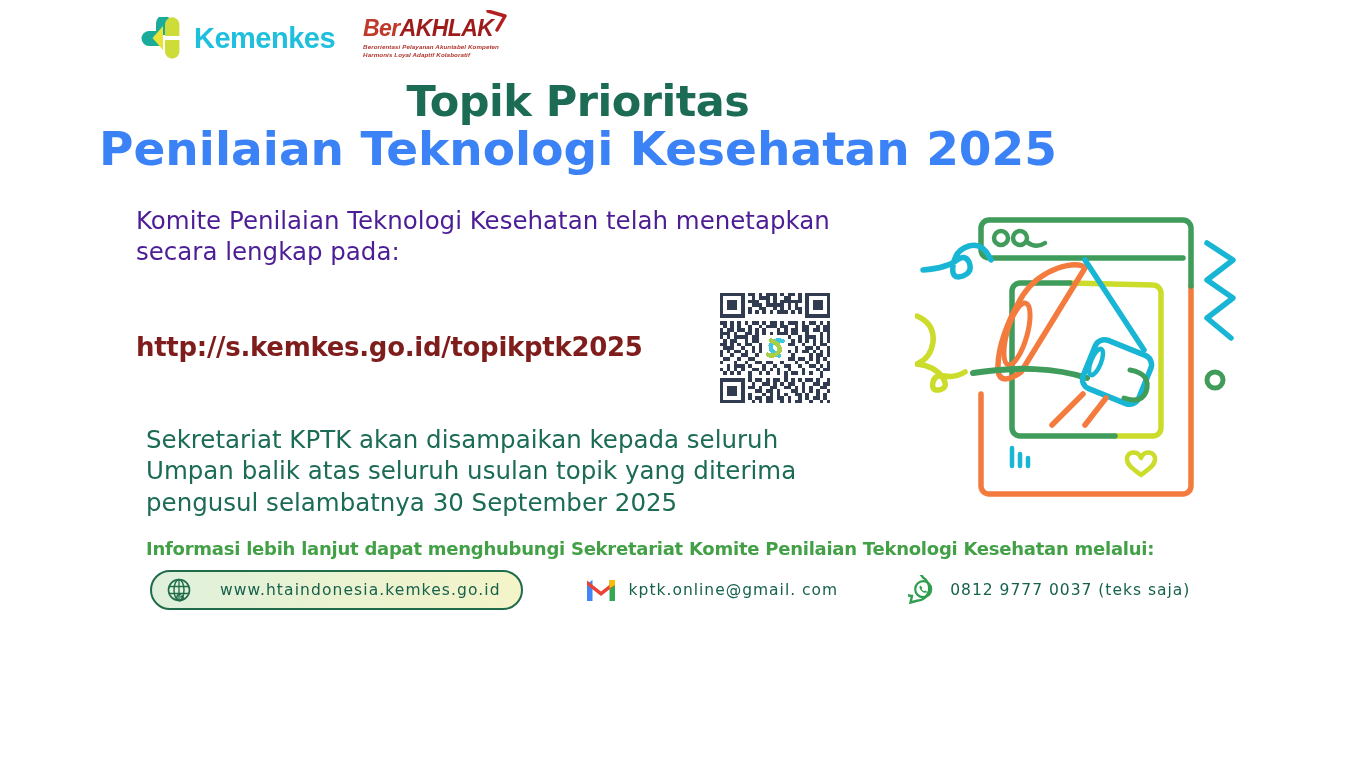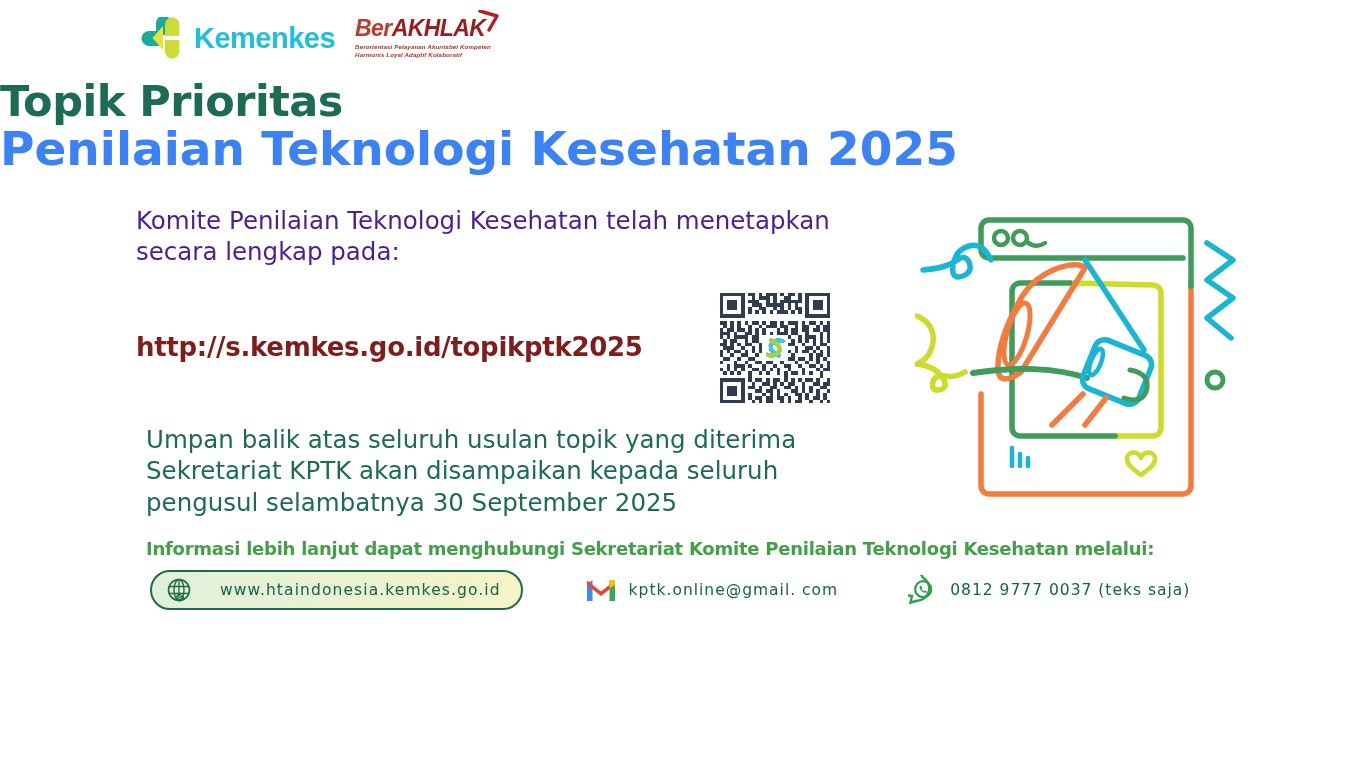--- a/index.html
+++ b/index.html
@@ -17,21 +17,21 @@
   }
 
   
   .logo-bar {
     position: absolute;
     left: 140px;
     top: 12px;
     height: 52px;
     display: flex;
     align-items: center;
-    gap: 16px;
+    gap: 24px;
   }
   .kemenkes-lockup {
     display: flex;
     align-items: center;
     gap: 8px;
   }
   .kemenkes-mark { width: 46px; height: 42px; display: block; }
   .kemenkes-word {
     font-size: 29px;
     font-weight: bold;
@@ -70,20 +70,22 @@
     letter-spacing: 0.1px;
     white-space: nowrap;
   }
 
   
   .title-block {
     position: absolute;
     left: 0;
     top: 78px;
     width: 1108px;
+    text-align: center;
+    padding-left: 24px;
   }
   .title-line {
     font-family: "DejaVu Sans", sans-serif;
     font-weight: bold;
     letter-spacing: -0.5px;
     line-height: 1.08;
   }
   .title-line-1 { font-size: 43px; }
   .title-line-2 { font-size: 47px; letter-spacing: 0px; }
 
@@ -546,22 +548,22 @@
 
     <path d="M2 118 q18 8 16 26 q-2 16 -16 22 M2 166 q18 2 26 14 q6 10 -4 12 q-8 1 -6 -8 q2 -8 12 -6 q10 2 20 -4" stroke="#ccdc2a" stroke-width="5.5"></path>
 
     <path d="M292 45 L318 62 L292 82 L318 100 L292 120 L316 140" stroke="#18b6d4" stroke-width="5.5"></path>
 
     <circle cx="300" cy="182" r="8" stroke="#3f9c5a" stroke-width="5"></circle>
   </svg>
 </div>
 
 <div class="para para-2" style="color:#1b6b55">
+  <div>Sekretariat KPTK akan disampaikan kepada seluruh</div>
   <div>Umpan balik atas seluruh usulan topik yang diterima</div>
-  <div>Sekretariat KPTK akan disampaikan kepada seluruh</div>
   <div class="last-line">pengusul selambatnya 30 September 2025</div>
 </div>
 
 <div class="info-line" style="color:#43a047">Informasi lebih lanjut dapat menghubungi Sekretariat Komite Penilaian Teknologi Kesehatan melalui:</div>
 
 <div class="contacts">
 
   <div class="website-pill">
     <svg class="icon-globe" viewBox="0 0 26 26">
       <circle cx="13" cy="13" r="10.5" fill="none" stroke="#1f6b4a" stroke-width="1.6"></circle>

